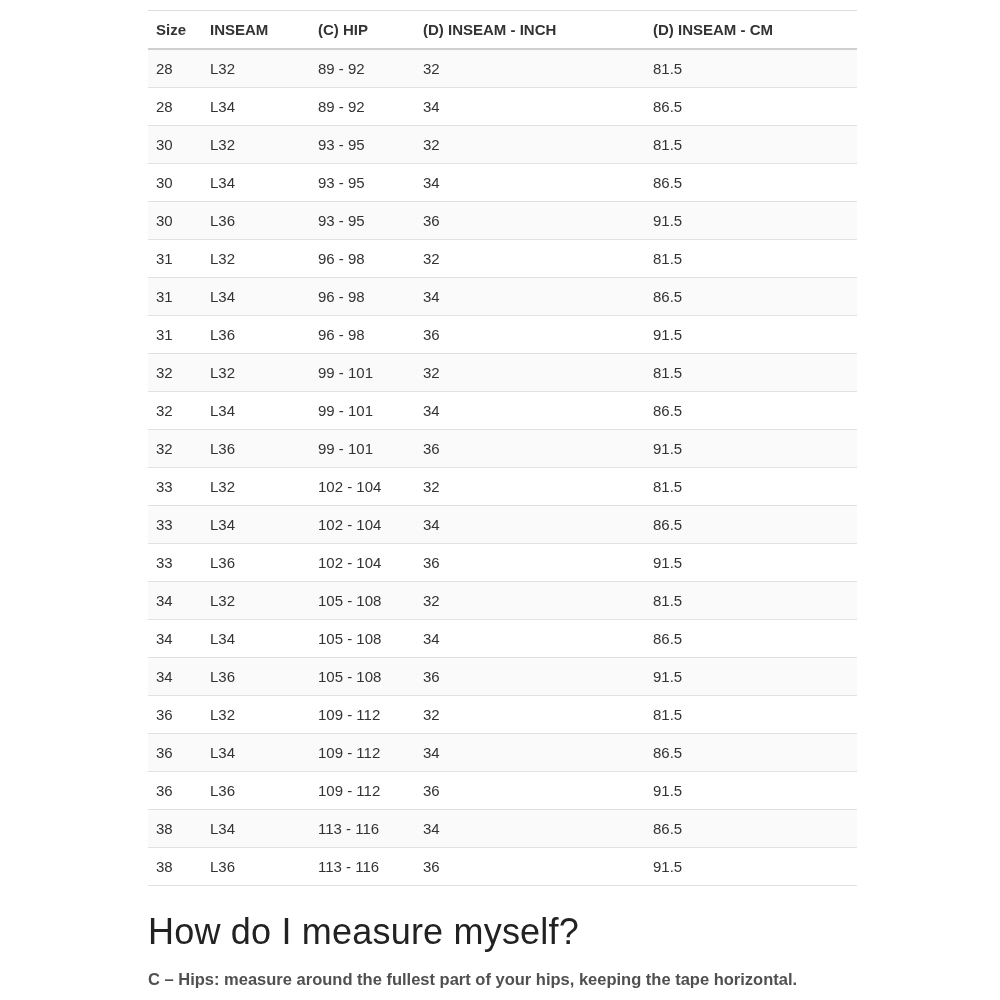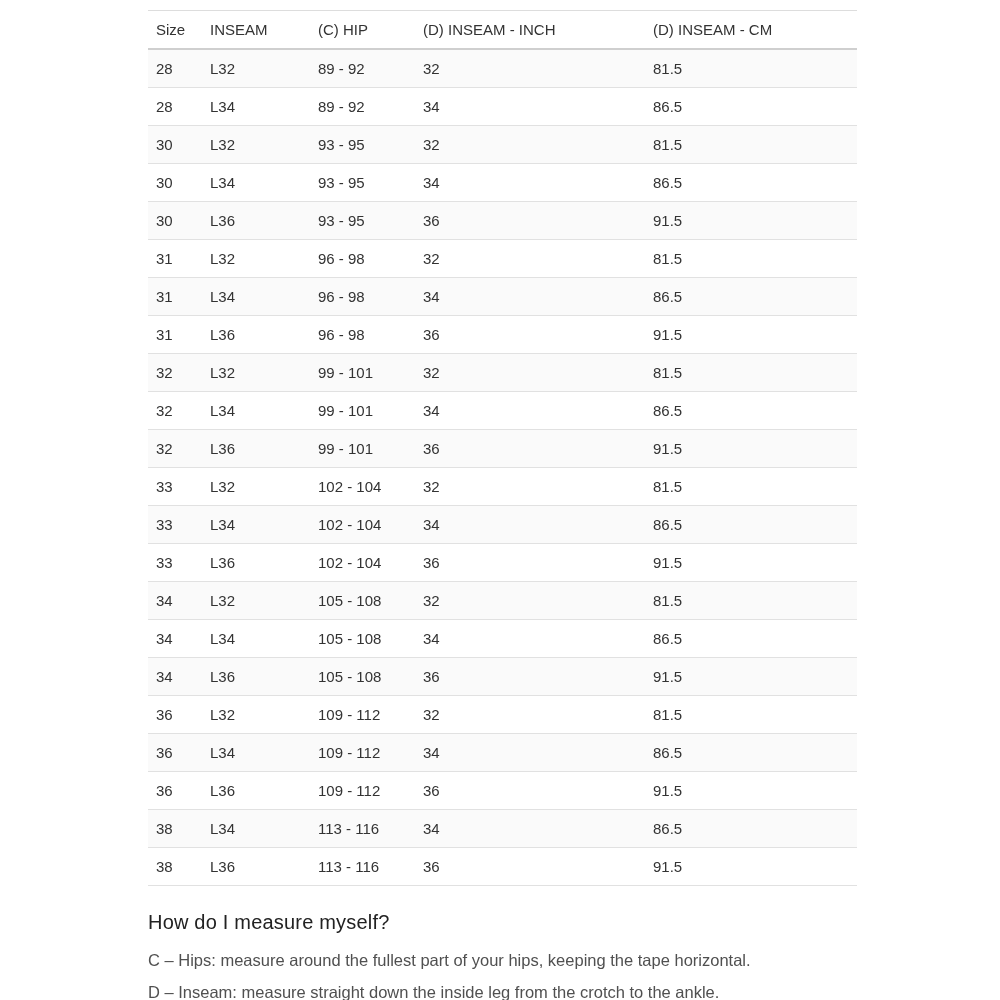--- a/index.html
+++ b/index.html
@@ -22,52 +22,53 @@
   }
   table.size-table {
     width: 709px;
     border-collapse: collapse;
     table-layout: fixed;
     border-top: 1px solid #dddddd;
   }
   table.size-table th {
     text-align: left;
     font-size: 15px;
-    font-weight: normal;
+    font-weight: bold;
     color: #333333;
     padding: 10px 8px;
     border-bottom: 2px solid #cfcfcf;
     white-space: nowrap;
     overflow: hidden;
   }
   table.size-table td {
     text-align: left;
     font-size: 15px;
     color: #333333;
     line-height: 21px;
     padding: 8px;
     border-bottom: 1px solid #e1e1e1;
     white-space: nowrap;
     overflow: hidden;
   }
   table.size-table tbody tr:nth-child(odd) {
     background: #fafafa;
   }
   h2.measure-heading {
-    font-size: 20px;
+    font-size: 36px;
     font-weight: 400;
     color: #222222;
     margin: 25px 0 16px 0;
     letter-spacing: 0.2px;
   }
   p.measure-line {
     font-size: 16.5px;
     color: #505050;
     line-height: 20px;
     margin: 0 0 12px 0;
+    font-weight: bold;
   }
 </style>
 </head>
 <body>
 
 <div class="page">
   <div class="content">
 
     <table class="size-table">
       <colgroup>

